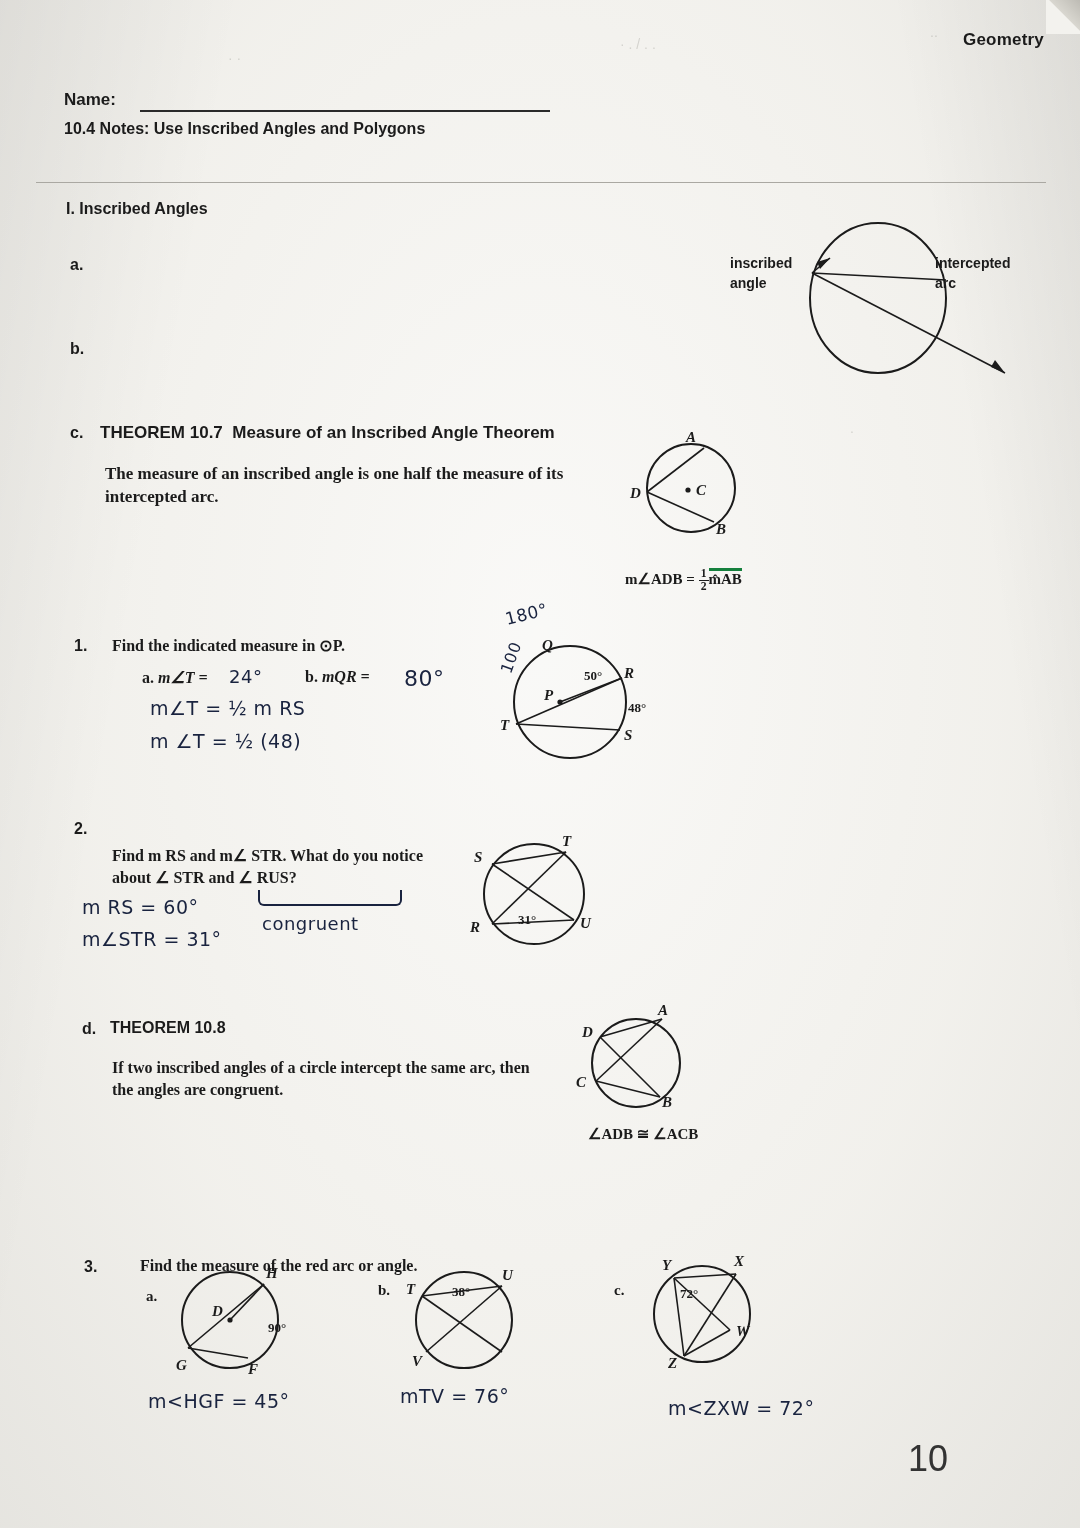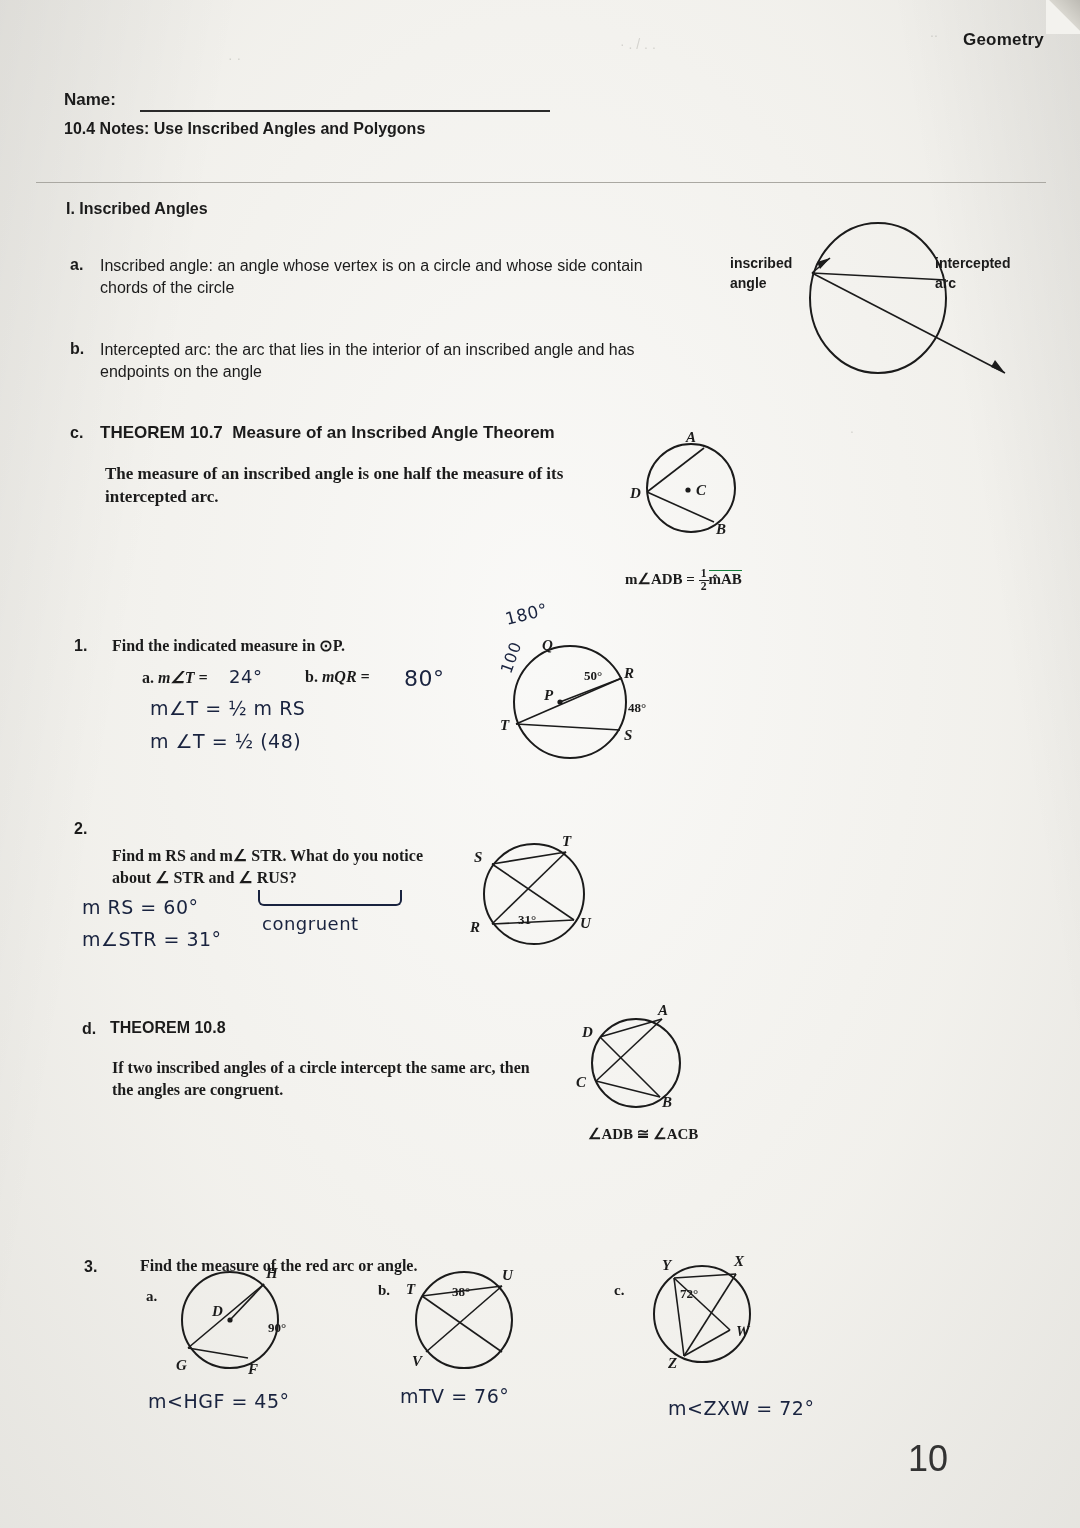--- a/index.html
+++ b/index.html
@@ -143,21 +143,21 @@
   
   .bleed {
     color: rgba(120,118,112,0.25);
     font-size: 14px;
     pointer-events: none;
     user-select: none;
   }
   .frac { display: inline-block; text-align: center; vertical-align: -0.45em; font-size: .78em; line-height: 1; }
   .frac .num { display: block; border-bottom: 1px solid #1b1b1b; padding: 0 2px; }
   .frac .den { display: block; padding: 0 2px; }
-  .over { border-top: 1px solid #15803d; }
+  .over { border-top: 3px solid #15803d; }
 </style>
 </head>
 <body>
 
 <div id="page">
   <div class="corner-fold"></div>
 
   <div class="abs bleed" style="left:228px; top:50px;">· ·</div>
   <div class="abs bleed" style="left:620px; top:36px;">· . / . .</div>
   <div class="abs bleed" style="left:930px; top:24px;">..</div>
@@ -169,24 +169,22 @@
 
   <div class="abs name-label">Name:</div>
   <div class="abs name-rule"></div>
   <div class="abs notes-title">10.4 Notes: Use Inscribed Angles and Polygons</div>
 
   <div class="abs hrule"></div>
 
   <div class="abs sec-heading">I. Inscribed Angles</div>
 
   <div class="abs item-letter a-letter">a.</div>
-  <div class="abs txt a-text">Inscribed angle: an angle whose vertex is on a circle and whose side contain chords of the circle</div>
 
   <div class="abs item-letter b-letter">b.</div>
-  <div class="abs txt b-text">Intercepted arc: the arc that lies in the interior of an inscribed angle and has endpoints on the angle</div>
 
   <div class="abs item-letter c-letter">c.</div>
   <div class="abs c-theorem">
     <span>THEOREM 10.7</span>
     &nbsp;<span>Measure of an Inscribed Angle Theorem</span>
   </div>
   <div class="abs fig-inscribed">
     <svg width="290" height="175" viewBox="0 0 290 175">
       <ellipse cx="148" cy="80" rx="68" ry="75" class="ink"></ellipse>
       <line x1="82" y1="55" x2="216" y2="62" class="ink-thin"></line>

